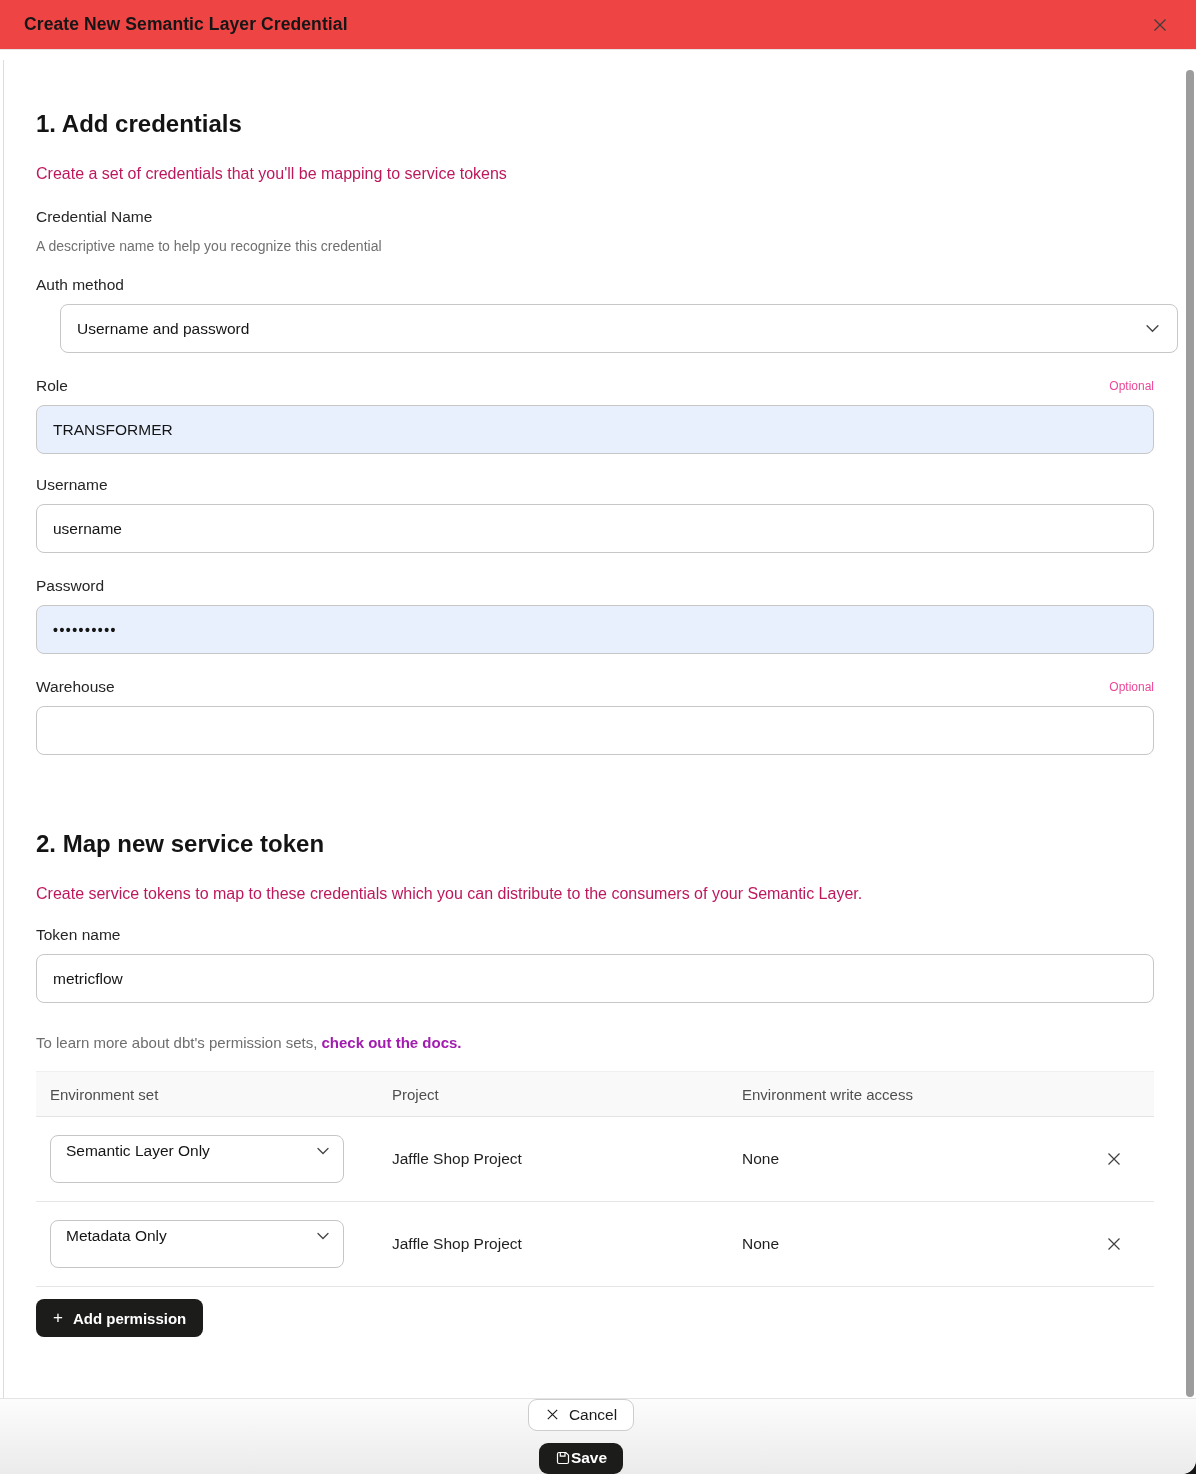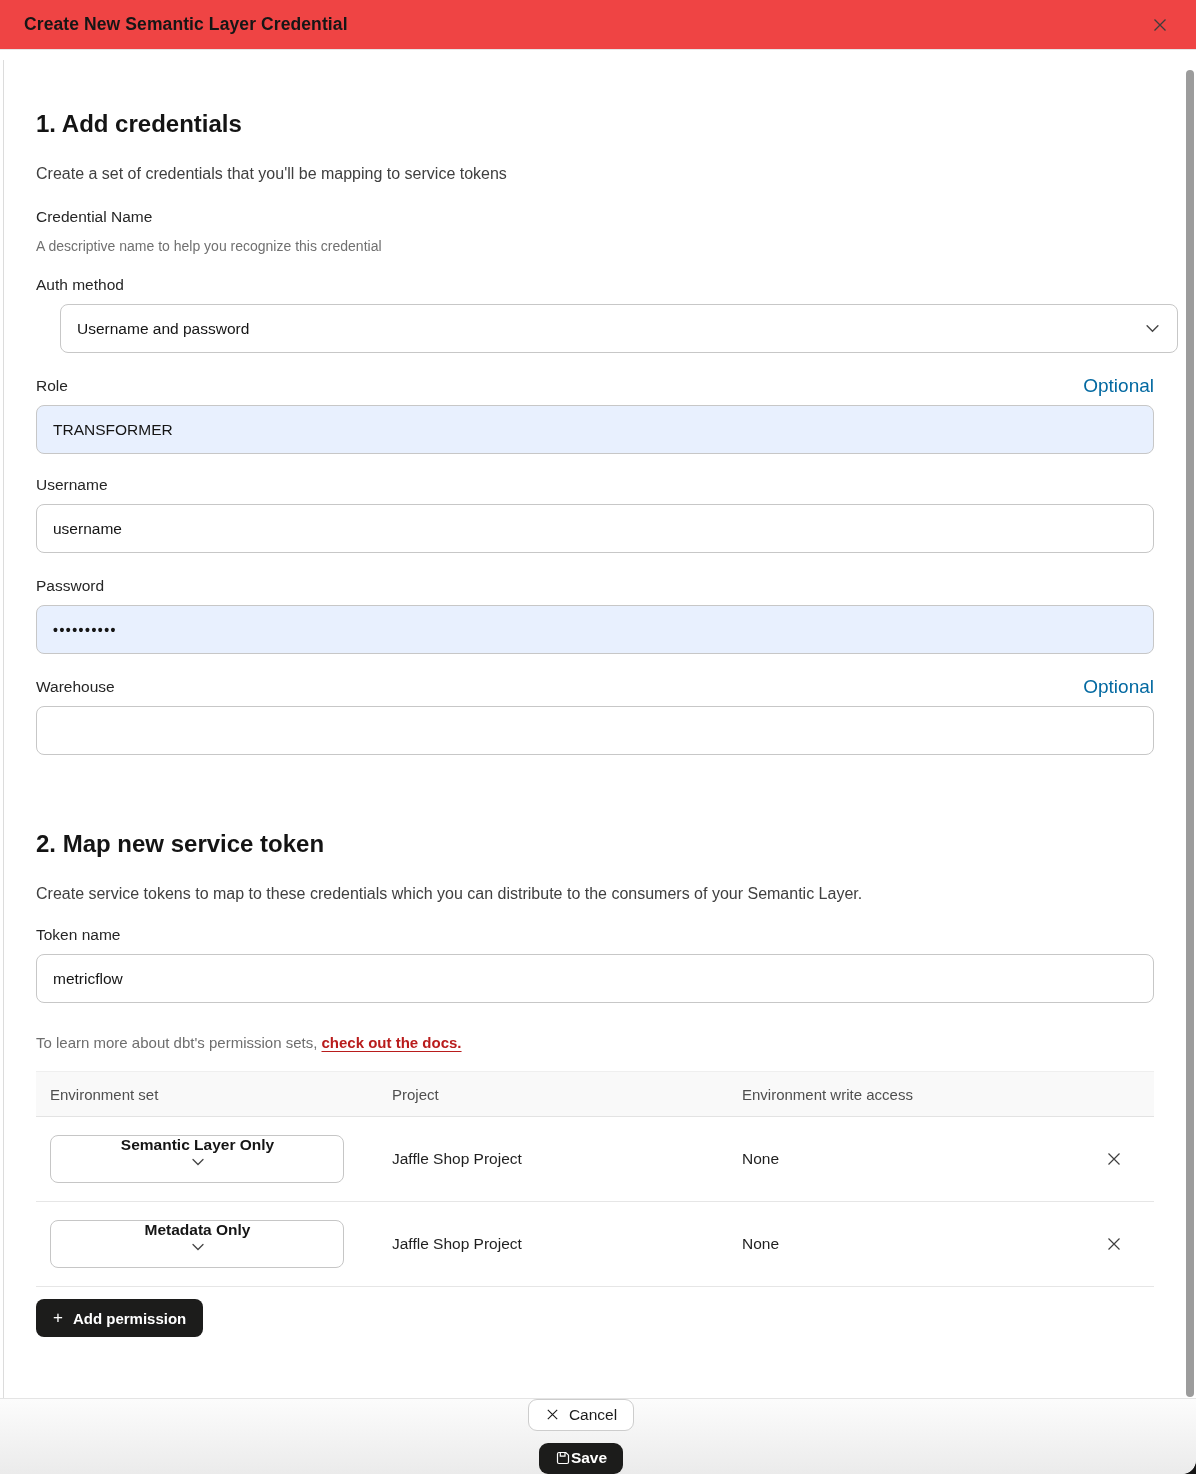--- a/index.html
+++ b/index.html
@@ -45,27 +45,27 @@
   }
   
   .content {
     position: absolute; top: 51px; left: 0; right: 0; bottom: 76px;
     padding: 0 42px 0 36px;
     overflow: hidden;
     background: #fff;
   }
   .section-heading { margin-top: 56px; font-size: 24px; line-height: 33px; font-weight: 700; color: #141414; }
   .section-heading.second { margin-top: 72px; }
-  .section-desc { margin-top: 22px; font-size: 16px; line-height: 24px; color: #404040; }
+  .section-desc { margin-top: 22px; font-size: 16px; line-height: 24px; color: #be185d; }
   .field { margin-top: 20px; }
   .field.mt18 { margin-top: 18px; }
   .field.mt22 { margin-top: 22px; }
   .field-label-row { display: flex; justify-content: space-between; line-height: 22px; margin-bottom: 8px; }
   .field-label { font-size: 15.5px; color: #262626; }
-  .optional-tag { font-size: 19px; color: #0369a1; }
+  .optional-tag { font-size: 12px; color: #ec4899; }
   .text-input {
     width: 100%; height: 49px;
     border: 1px solid #c7c7c7; border-radius: 8px;
     background: #fff;
     font-family: "Liberation Sans", sans-serif;
     font-size: 15.5px; color: #151515;
     padding: 0 16px;
     outline: none;
   }
   .text-input.autofill { background: #e8f0fe; }
@@ -75,21 +75,21 @@
     width: 100%; height: 49px;
     border: 1px solid #c7c7c7; border-radius: 8px;
     background: #fff;
     display: flex; align-items: center; justify-content: space-between;
     padding: 0 18px 0 16px;
     font-size: 15.5px; color: #151515;
     cursor: pointer;
     margin-left: 24px;
   }
   .docs-note { margin-top: 30px; font-size: 15px; line-height: 20px; color: #6e6e6e; }
-  .docs-link { color: #b91c1c; font-weight: 700; text-decoration: underline; text-underline-offset: 3px; cursor: pointer; }
+  .docs-link { color: #a21caf; font-weight: 700; text-underline-offset: 3px; cursor: pointer; }
   
   .perm-table { margin-top: 18px; width: 100%; }
   .t-head {
     display: grid; grid-template-columns: 342px 350px 1fr 60px;
     align-items: center;
     height: 46px; padding-left: 14px;
     background: #f9f9f9;
     border-top: 1px solid #efefef;
     border-bottom: 1px solid #e3e3e3;
   }
@@ -99,23 +99,22 @@
     align-items: center;
     padding: 18px 0 18px 14px;
     border-bottom: 1px solid #e6e6e6;
   }
   .row-select {
     width: 294px; height: 48px;
     border: 1px solid #c6c6c6; border-radius: 8px;
     background: #fff;
     display: flex; align-items: center; justify-content: space-between;
     padding: 0 14px 16px 15px;
-    font-size: 15.5px; font-weight: 700; color: #151515;
-    cursor: pointer;
-    flex-direction: column;
+    font-size: 15.5px; font-weight: 400; color: #151515;
+    cursor: pointer;
   }
   .t-cell { font-size: 15.5px; color: #1f1f1f; }
   .row-remove-btn {
     width: 40px; height: 40px;
     display: flex; align-items: center; justify-content: center;
     background: none; border: none; cursor: pointer;
   }
   .add-permission-btn {
     margin-top: 12px;
     height: 38px;

